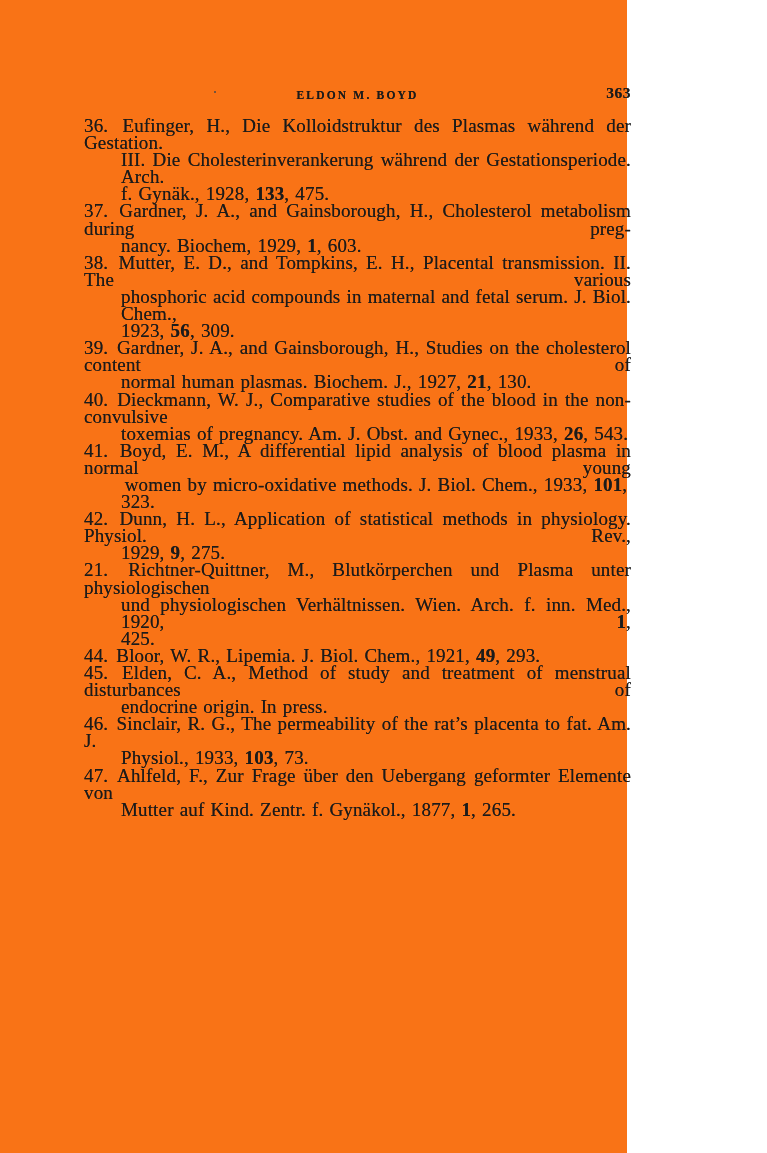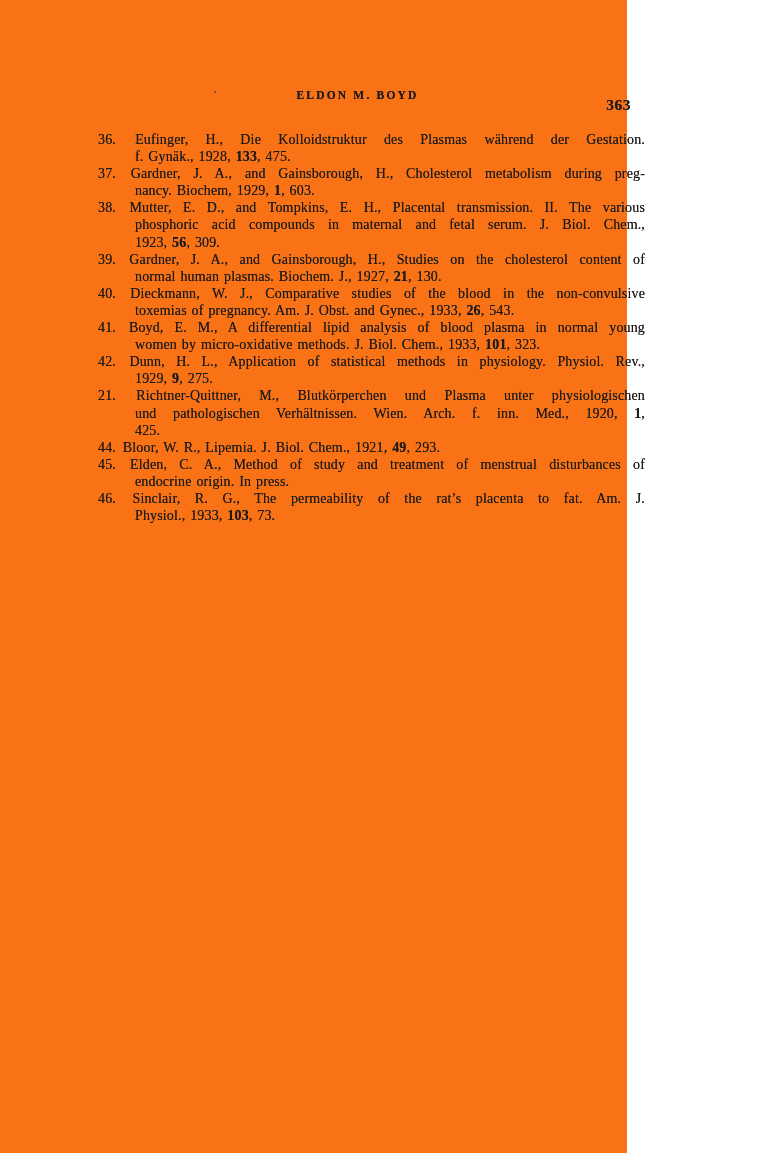--- a/index.html
+++ b/index.html
@@ -34,43 +34,43 @@
     text-align: center;
     font-size: 11.5px;
     font-weight: 700;
     letter-spacing: 2.2px;
     padding-top: 5px;
     white-space: nowrap;
   }
   .page-num {
     position: absolute;
     right: 0;
-    top: 12px;
+    top: 0;
     font-size: 15.5px;
     font-weight: 700;
     letter-spacing: 0.5px;
   }
   .speck {
     position: absolute;
     left: 130px;
     top: 7px;
     width: 2px;
     height: 2px;
     background: #4a4a4a;
     border-radius: 50%;
   }
   .refs {
     position: absolute;
     left: 84px;
     top: 117px;
     width: 547px;
-    margin: 14px;
+    margin: 0;
     padding: 0;
     list-style: none;
-    font-size: 14px;
+    font-size: 19px;
     line-height: 17.1px;
     letter-spacing: 0.15px;
     word-spacing: 1.2px;
   }
   .ref {
     padding-left: 37px;
   }
   .ref-line {
     text-align: justify;
     text-align-last: justify;
@@ -94,20 +94,21 @@
 
 <div class="page">
   <div class="running-head">
     <span class="speck"></span>
     <span class="head-title">ELDON M. BOYD</span>
     <span class="page-num">363</span>
   </div>
   <ol class="refs">
       <li class="ref">
         <div class="ref-line first"><span class="num">36.</span> <span>Eufinger, H., Die Kolloidstruktur des Plasmas während der Gestation.</span></div>
+        <div class="ref-line"><span>III. Die Cholesterinverankerung während der Gestationsperiode. Arch.</span></div>
         <div class="ref-line last"><span>f. Gynäk., 1928, </span><span class="b">133</span><span>, 475.</span></div>
       </li>
       <li class="ref">
         <div class="ref-line first"><span class="num">37.</span> <span>Gardner, J. A., and Gainsborough, H., Cholesterol metabolism during preg-</span></div>
         <div class="ref-line last"><span>nancy. Biochem, 1929, </span><span class="b">1</span><span>, 603.</span></div>
       </li>
       <li class="ref">
         <div class="ref-line first"><span class="num">38.</span> <span>Mutter, E. D., and Tompkins, E. H., Placental transmission. II. The various</span></div>
         <div class="ref-line"><span>phosphoric acid compounds in maternal and fetal serum. J. Biol. Chem.,</span></div>
         <div class="ref-line last"><span>1923, </span><span class="b">56</span><span>, 309.</span></div>
@@ -123,28 +124,32 @@
       <li class="ref">
         <div class="ref-line first"><span class="num">41.</span> <span>Boyd, E. M., A differential lipid analysis of blood plasma in normal young</span></div>
         <div class="ref-line last"><span>women by micro-oxidative methods. J. Biol. Chem., 1933, </span><span class="b">101</span><span>, 323.</span></div>
       </li>
       <li class="ref">
         <div class="ref-line first"><span class="num">42.</span> <span>Dunn, H. L., Application of statistical methods in physiology. Physiol. Rev.,</span></div>
         <div class="ref-line last"><span>1929, </span><span class="b">9</span><span>, 275.</span></div>
       </li>
       <li class="ref">
         <div class="ref-line first"><span class="num">21.</span> <span>Richtner-Quittner, M., Blutkörperchen und Plasma unter physiologischen</span></div>
-        <div class="ref-line"><span>und pathologischen Verhältnissen. Wien. Arch. f. inn. Med., 1920, </span><span class="b">1</span><span>,</span></div>
+        <div class="ref-line"><span>und physiologischen Verhältnissen. Wien. Arch. f. inn. Med., 1920, </span><span class="b">1</span><span>,</span></div>
         <div class="ref-line last"><span>425.</span></div>
       </li>
       <li class="ref">
         <div class="ref-line first last"><span class="num">44.</span> <span>Bloor, W. R., Lipemia. J. Biol. Chem., 1921, </span><span class="b">49</span><span>, 293.</span></div>
       </li>
       <li class="ref">
         <div class="ref-line first"><span class="num">45.</span> <span>Elden, C. A., Method of study and treatment of menstrual disturbances of</span></div>
         <div class="ref-line last"><span>endocrine origin. In press.</span></div>
       </li>
       <li class="ref">
         <div class="ref-line first"><span class="num">46.</span> <span>Sinclair, R. G., The permeability of the rat’s placenta to fat. Am. J.</span></div>
         <div class="ref-line last"><span>Physiol., 1933, </span><span class="b">103</span><span>, 73.</span></div>
       </li>
+      <li class="ref">
+        <div class="ref-line first"><span class="num">47.</span> <span>Ahlfeld, F., Zur Frage über den Uebergang geformter Elemente von</span></div>
+        <div class="ref-line last"><span>Mutter auf Kind. Zentr. f. Gynäkol., 1877, </span><span class="b">1</span><span>, 265.</span></div>
+      </li>
     </ol>
 </div>
 
 </body></html>

